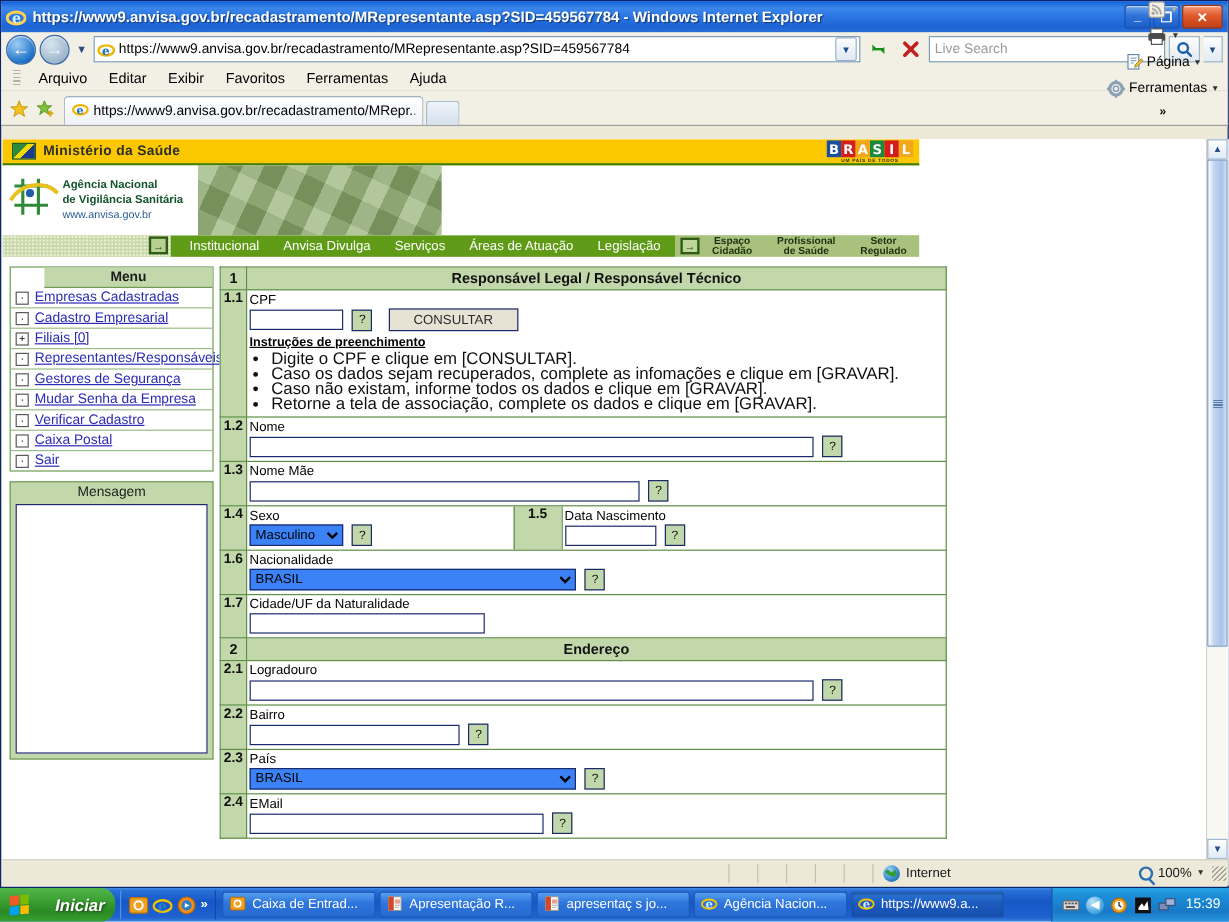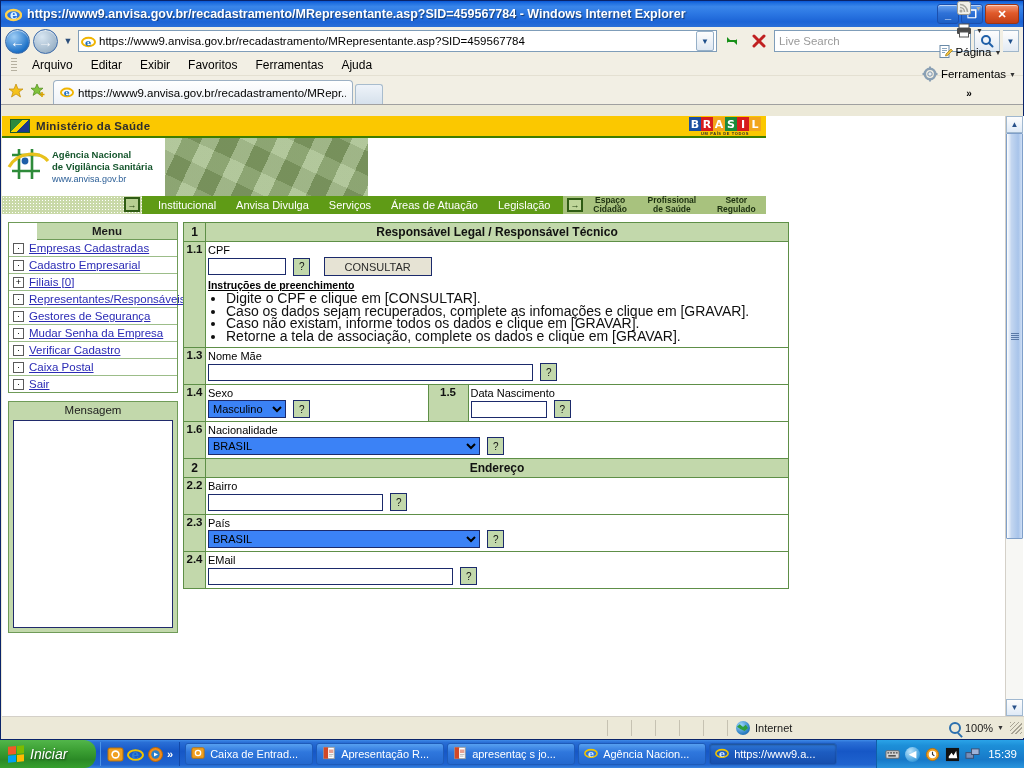--- a/index.html
+++ b/index.html
@@ -324,22 +324,22 @@
   
   .taskbar {
     position: absolute; left: 0; bottom: 0; width: 1024px; height: 28px;
     background: linear-gradient(to bottom,#3f8ce8 0%,#2a6fd6 8%,#1657c6 40%,#1f63cf 88%,#3b85e0 100%);
     display: flex; align-items: center;
   }
   .startbtn {
     width: 96px; height: 28px; flex: 0 0 auto;
     background: linear-gradient(to bottom,#52b64a 0%,#3a9e32 40%,#2b8a26 70%,#36a02e 100%);
     border-radius: 0 12px 12px 0;
-    display: flex; align-items: center; gap: 6px; padding-left: 8px;
-    color: #fff; font-weight: normal; font-style: italic; font-size: 14px;
+    display: flex; align-items: center; gap: 22px; padding-left: 8px;
+    color: #fff; font-weight: bold; font-style: italic; font-size: 14px;
     text-shadow: 1px 1px 2px rgba(0,0,0,.5); cursor: pointer;
   }
   .winflag {
     width: 16px; height: 16px; flex: 0 0 auto;
     display: grid; grid-template-columns: 1fr 1fr; grid-template-rows: 1fr 1fr; gap: 1px;
     transform: skewY(-6deg);
   }
   .winflag i { display: block; }
   .qlaunch {
     display: flex; align-items: center; gap: 3px; padding: 0 6px; height: 24px;
@@ -645,20 +645,28 @@
                 <div class="instr-hd">Instruções de preenchimento</div>
                 <ul class="instr">
                   <li>Digite o CPF e clique em [CONSULTAR].</li>
                   <li>Caso os dados sejam recuperados, complete as infomações e clique em [GRAVAR].</li>
                   <li>Caso não existam, informe todos os dados e clique em [GRAVAR].</li>
                   <li>Retorne a tela de associação, complete os dados e clique em [GRAVAR].</li>
                 </ul>
               </td>
             </tr>
             <tr>
+              <td class="rownum">1.2</td>
+              <td class="fld">
+                <span class="lbl">Nome</span>
+                <input class="txt" style="width: 470px;" value="">
+                <span class="qbtn">?</span>
+              </td>
+            </tr>
+            <tr>
               <td class="rownum">1.3</td>
               <td class="fld">
                 <span class="lbl">Nome Mãe</span>
                 <input class="txt" style="width: 325px;" value="">
                 <span class="qbtn">?</span>
               </td>
             </tr>
             <tr>
               <td class="rownum">1.4</td>
               <td style="padding:0">
@@ -686,24 +694,39 @@
             <tr>
               <td class="rownum">1.6</td>
               <td class="fld">
                 <span class="lbl">Nacionalidade</span>
                 <select class="sel" style="width:272px">
                   <option>BRASIL</option>
                 </select>
                 <span class="qbtn">?</span>
               </td>
             </tr>
+            <tr>
+              <td class="rownum">1.7</td>
+              <td class="fld">
+                <span class="lbl">Cidade/UF da Naturalidade</span>
+                <input class="txt" style="width: 196px;" value="">
+              </td>
+            </tr>
 
             <tr>
               <td class="sec-num">2</td>
               <td class="sec-title">Endereço</td>
+            </tr>
+            <tr>
+              <td class="rownum">2.1</td>
+              <td class="fld">
+                <span class="lbl">Logradouro</span>
+                <input class="txt" style="width: 470px;" value="">
+                <span class="qbtn">?</span>
+              </td>
             </tr>
             <tr>
               <td class="rownum">2.2</td>
               <td class="fld">
                 <span class="lbl">Bairro</span>
                 <input class="txt" style="width: 175px;" value="">
                 <span class="qbtn">?</span>
               </td>
             </tr>
             <tr>

